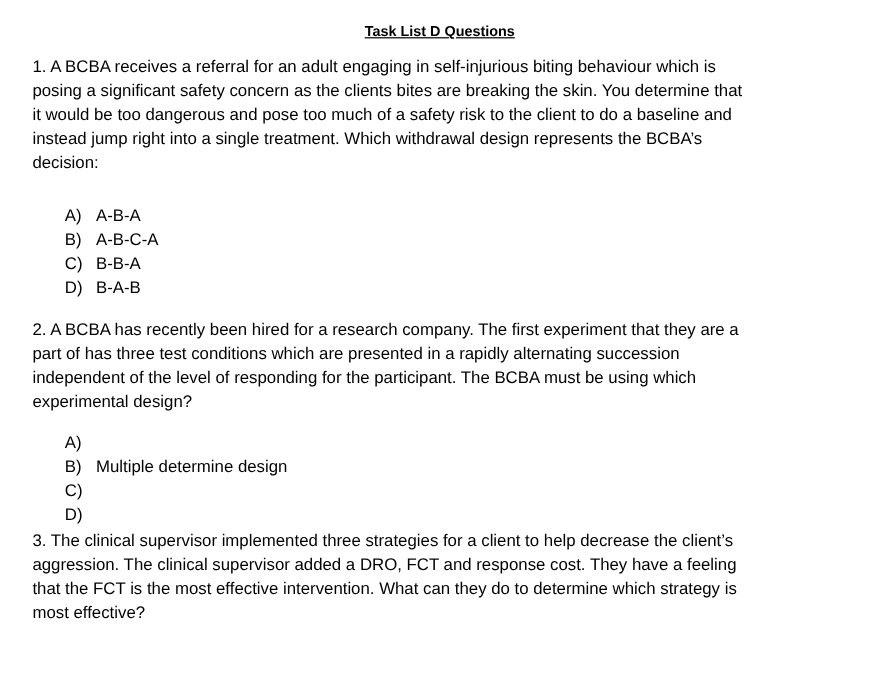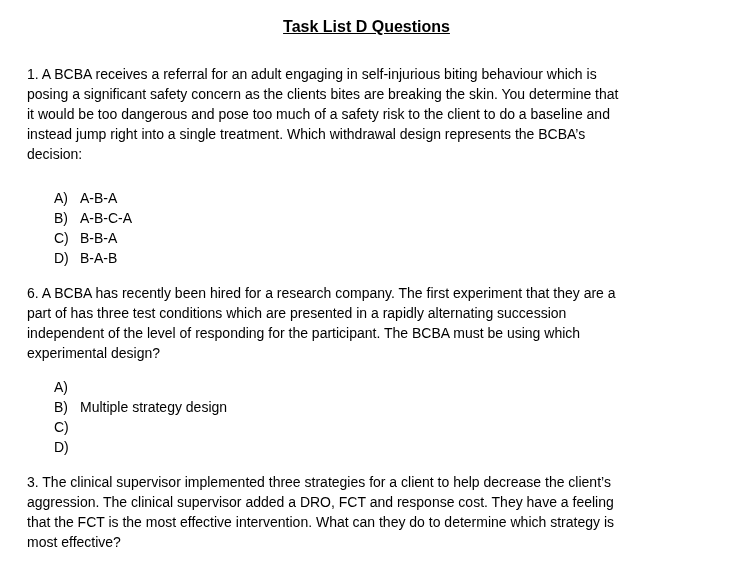--- a/index.html
+++ b/index.html
@@ -18,32 +18,32 @@
     box-sizing: border-box;
     width: 736px;
     height: 565px;
     padding: 16px 30px 0 27px;
     font-size: 14px;
     line-height: 20px;
   }
   .doc-title {
     text-align: center;
     font-weight: bold;
-    font-size: 16px;
+    font-size: 12px;
     line-height: 21px;
     text-decoration: underline;
     margin: 0;
   }
   .question-text {
     white-space: pre-line;
     margin: 0;
   }
-  .q1-text { margin-top: 27px; }
+  .q1-text { margin-top: 8px; }
   .q2-text { margin-top: 15px; }
-  .q3-text { margin-top: 15px; }
+  .q3-text { margin-top: 2px; }
   .options {
     padding-left: 27px;
     margin: 0;
   }
   .q1-options { margin-top: 24px; }
   .q2-options { margin-top: 14px; }
   .option-row {
     display: flex;
     line-height: 20px;
   }
@@ -82,31 +82,31 @@
         <span class="option-text">B-B-A</span>
       </div>
       <div class="option-row">
         <span class="option-label">D)</span>
         <span class="option-text">B-A-B</span>
       </div>
     </div>
   </div>
 
   <div>
-    <p class="question-text q2-text">6. A BCBA has recently been hired for a research company. The first experiment that they are a
+    <p class="question-text q2-text">2. A BCBA has recently been hired for a research company. The first experiment that they are a
 part of has three test conditions which are presented in a rapidly alternating succession
 independent of the level of responding for the participant. The BCBA must be using which
 experimental design?</p>
     <div class="options q2-options">
       <div class="option-row">
         <span class="option-label">A)</span>
       </div>
       <div class="option-row">
         <span class="option-label">B)</span>
-        <span class="option-text">Multiple strategy design</span>
+        <span class="option-text">Multiple determine design</span>
       </div>
       <div class="option-row">
         <span class="option-label">C)</span>
       </div>
       <div class="option-row">
         <span class="option-label">D)</span>
       </div>
     </div>
   </div>
 

